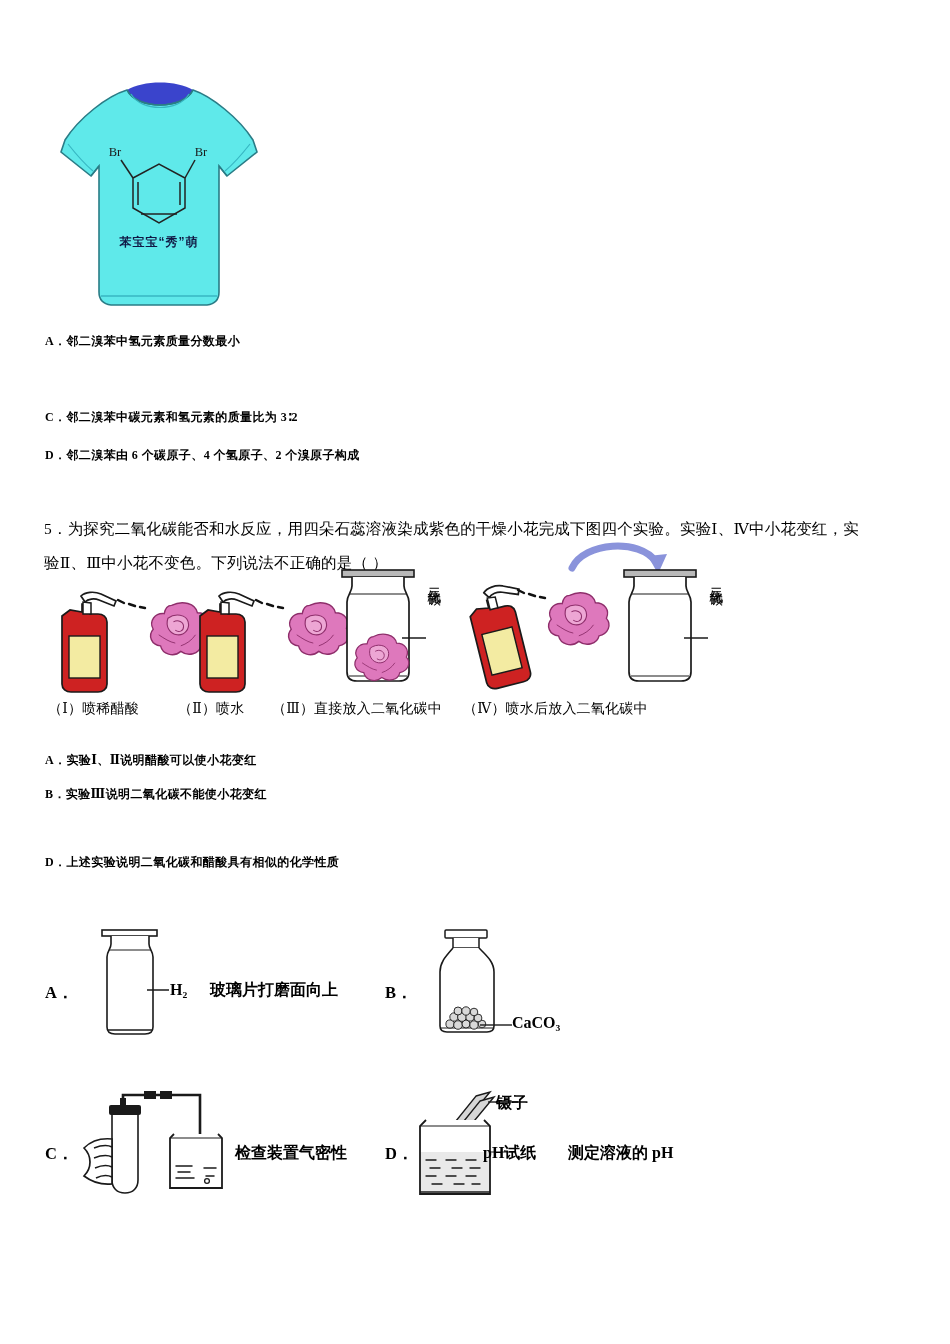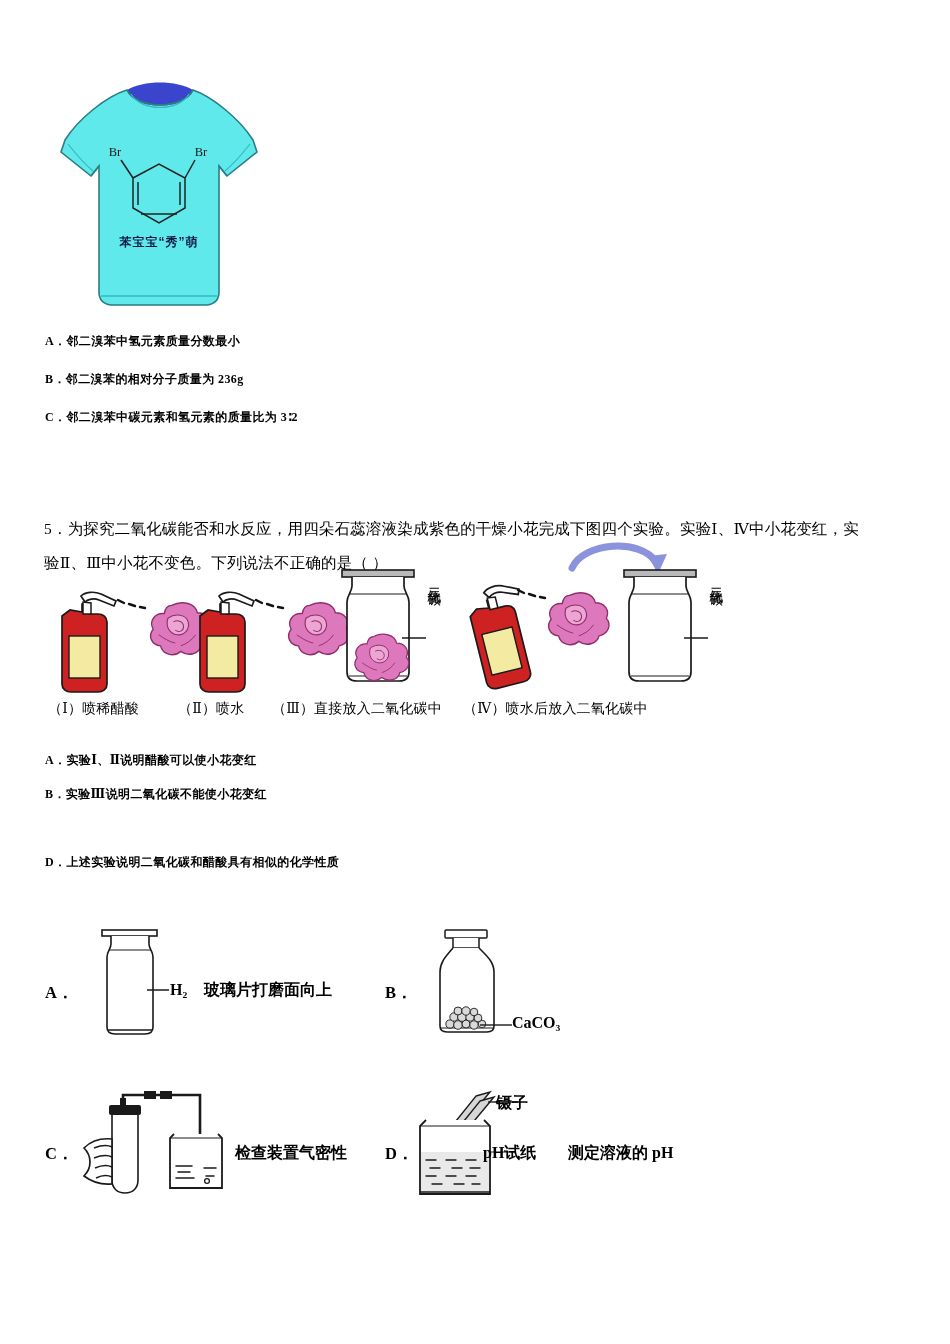--- a/index.html
+++ b/index.html
@@ -100,25 +100,25 @@
       <text x="60" y="78" font-family="'Liberation Serif',serif" font-size="12.5" fill="#1a1a1a" text-anchor="middle">Br</text>
       <text x="146" y="78" font-family="'Liberation Serif',serif" font-size="12.5" fill="#1a1a1a" text-anchor="middle">Br</text>
 
       <text x="104" y="168" font-family="'Liberation Sans',sans-serif" font-size="12" font-weight="bold" fill="#101844" text-anchor="middle" letter-spacing="1">苯宝宝“秀”萌</text>
     </svg>
   </div>
 
   <div class="opt-line" style="left:45px; top:333px;">
     <span>A．</span><span>邻二溴苯中氢元素质量分数最小</span>
   </div>
-  <div class="opt-line" style="left:45px; top:371px;">
-    <span>B．</span><span>邻二溴苯的相对分子质量为 236g</span>
-  </div>
   <div class="opt-line" style="left:45px; top:409px;">
     <span>C．</span><span>邻二溴苯中碳元素和氢元素的质量比为 3∶2</span>
+  </div>
+  <div class="opt-line" style="left:45px; top:447px;">
+    <span>D．</span><span>邻二溴苯由 6 个碳原子、4 个氢原子、2 个溴原子构成</span>
   </div>
 
   <div class="q-line" style="left:44px; top:479px;">
     <span>5．</span><span>为探究二氧化碳能否和水反应，用四朵石蕊溶液染成紫色的干燥小花完成下图四个实验。实验Ⅰ、Ⅳ中小花变红，实</span>
   </div>
   <div class="q-line" style="left:44px; top:513px;">
     <span>验Ⅱ、Ⅲ中小花不变色。下列说法不正确的是（        ）</span>
   </div>
 
   <div style="position:absolute; left:44px; top:540px; width:680px; height:150px;">
@@ -237,21 +237,21 @@
     <svg width="100" height="110" viewBox="0 0 100 110">
       <rect x="17" y="2" width="55" height="6" fill="#ffffff" stroke="#1a1a1a" stroke-width="1.6"></rect>
       <path d="M26 8 L26 16 C26 21 22 23 22 29 L22 99 C22 104 25 106 30 106
                L60 106 C65 106 68 104 68 99 L68 29 C68 23 64 21 64 16 L64 8" fill="#ffffff" stroke="#1a1a1a" stroke-width="1.6"></path>
       <path d="M24 22 L66 22" fill="none" stroke="#1a1a1a" stroke-width="1"></path>
       <path d="M23 102 L67 102" fill="none" stroke="#1a1a1a" stroke-width="1.6"></path>
       <line x1="62" y1="62" x2="84" y2="62" stroke="#1a1a1a" stroke-width="1.5"></line>
     </svg>
   </div>
   <div class="lbl-cn" style="left:170px; top:981px;">H₂</div>
-  <div class="lbl-cn" style="left:204px; top:980px;">玻璃片打磨面向上</div>
+  <div class="lbl-cn" style="left:210px; top:980px;">玻璃片打磨面向上</div>
 
   <div class="optletter" style="left:385px; top:982px;">B．</div>
   <div style="position:absolute; left:420px; top:928px; width:120px; height:115px;">
     <svg width="120" height="115" viewBox="0 0 120 115">
       <rect x="25" y="2" width="42" height="8" rx="1" fill="#ffffff" stroke="#1a1a1a" stroke-width="1.5"></rect>
       <path d="M33 10 L33 20 L59 20 L59 10" fill="#ffffff" stroke="#1a1a1a" stroke-width="1.5"></path>
       <path d="M33 20 C26 28 20 34 20 44 L20 98 C20 102 23 104 27 104
                L67 104 C71 104 74 102 74 98 L74 44 C74 34 67 28 59 20" fill="#ffffff" stroke="#1a1a1a" stroke-width="1.6"></path>
       <path d="M21 100 L73 100" fill="none" stroke="#1a1a1a" stroke-width="1.2"></path>
 

